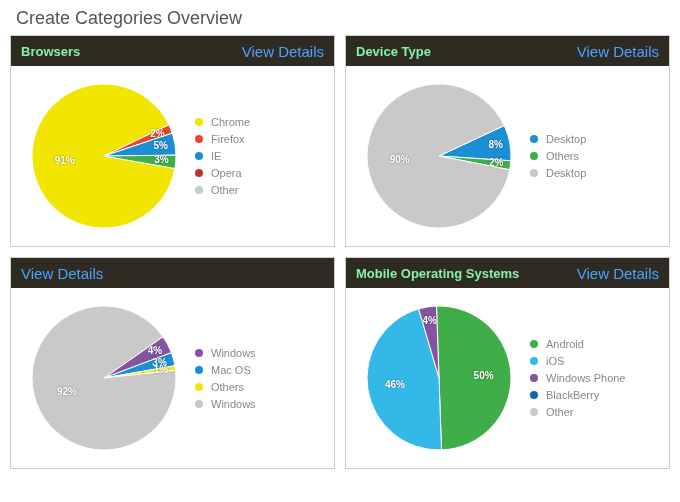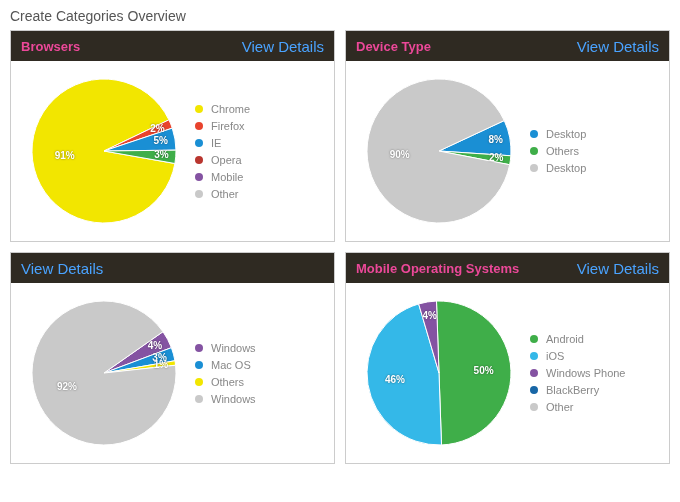--- a/index.html
+++ b/index.html
@@ -4,23 +4,23 @@
 <style>
   * { box-sizing: border-box; margin: 0; padding: 0; }
   body {
     font-family: Arial, Helvetica, sans-serif;
     background: #ffffff;
     width: 680px;
     height: 502px;
     overflow: hidden;
   }
   .page-title {
-    font-size: 14px;
+    font-size: 18px;
     color: #555;
-    padding: 8px 10px 6px 10px;
+    padding: 8px 10px 6px 16px;
     font-weight: 400;
   }
   .grid {
     display: flex;
     flex-wrap: wrap;
     gap: 10px;
     padding: 0 10px 10px 10px;
   }
   .panel {
     width: 325px;
@@ -32,21 +32,21 @@
     color: #fff;
     display: flex;
     justify-content: space-between;
     align-items: center;
     padding: 6px 10px;
     height: 30px;
   }
   .panel-title {
     font-size: 13px;
     font-weight: bold;
-    color: #ec4899;
+    color: #86efac;
   }
   .view-details {
     font-size: 15px;
     color: #4aa3ff;
     cursor: pointer;
   }
   .panel-body {
     display: flex;
     align-items: center;
     padding: 10px 8px;
@@ -125,24 +125,20 @@
           </div>
           <div class="legend-item">
             <span class="swatch" style="background: rgb(26, 143, 212);"></span>
             <span>IE</span>
           </div>
           <div class="legend-item">
             <span class="swatch" style="background: rgb(185, 54, 47);"></span>
             <span>Opera</span>
           </div>
           <div class="legend-item">
-            <span class="swatch" style="background: rgb(132, 83, 162);"></span>
-            <span>Mobile</span>
-          </div>
-          <div class="legend-item">
             <span class="swatch" style="background: rgb(201, 201, 201);"></span>
             <span>Other</span>
           </div>
         </div>
     </div>
   </div>
 
   <div class="panel">
     <div class="panel-header">
       <span class="panel-title">Device Type</span>

